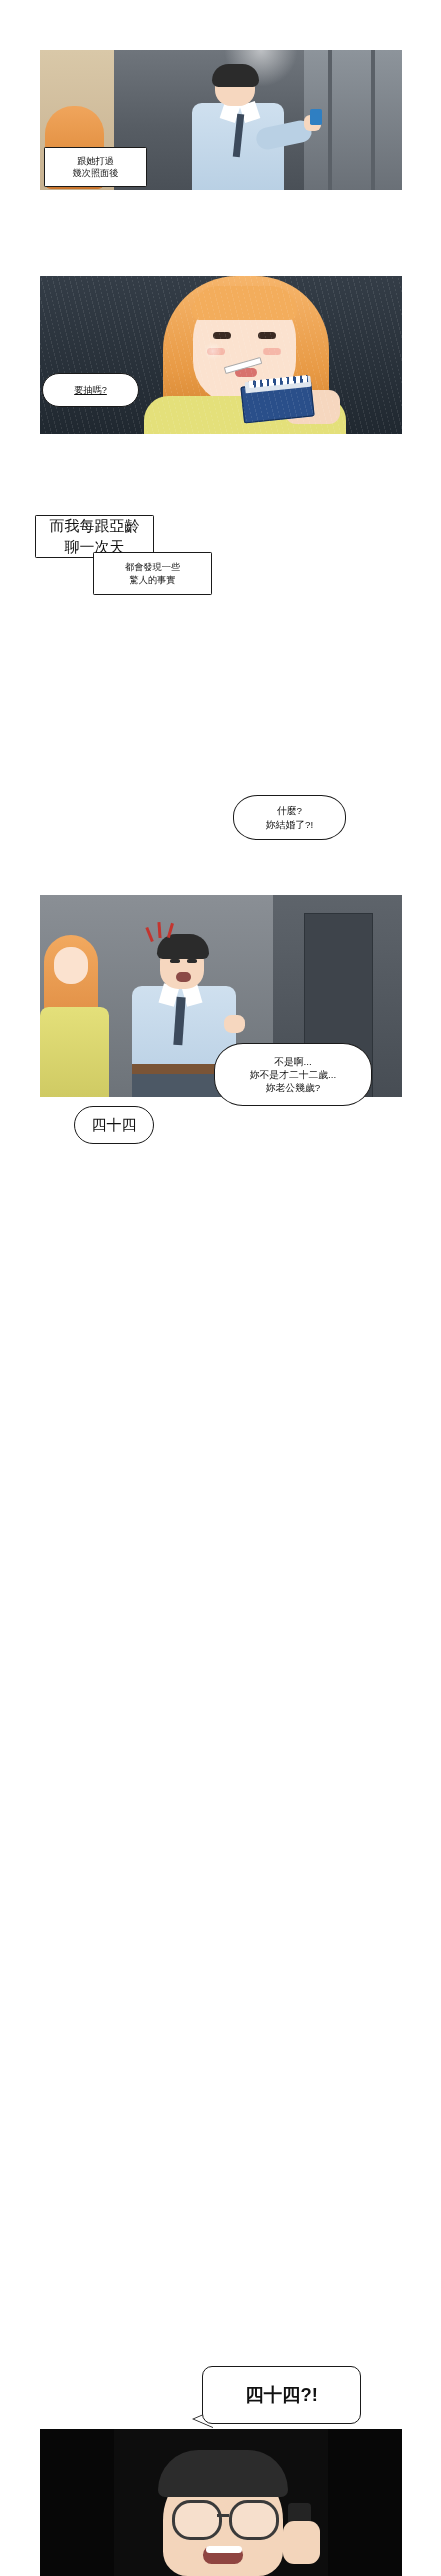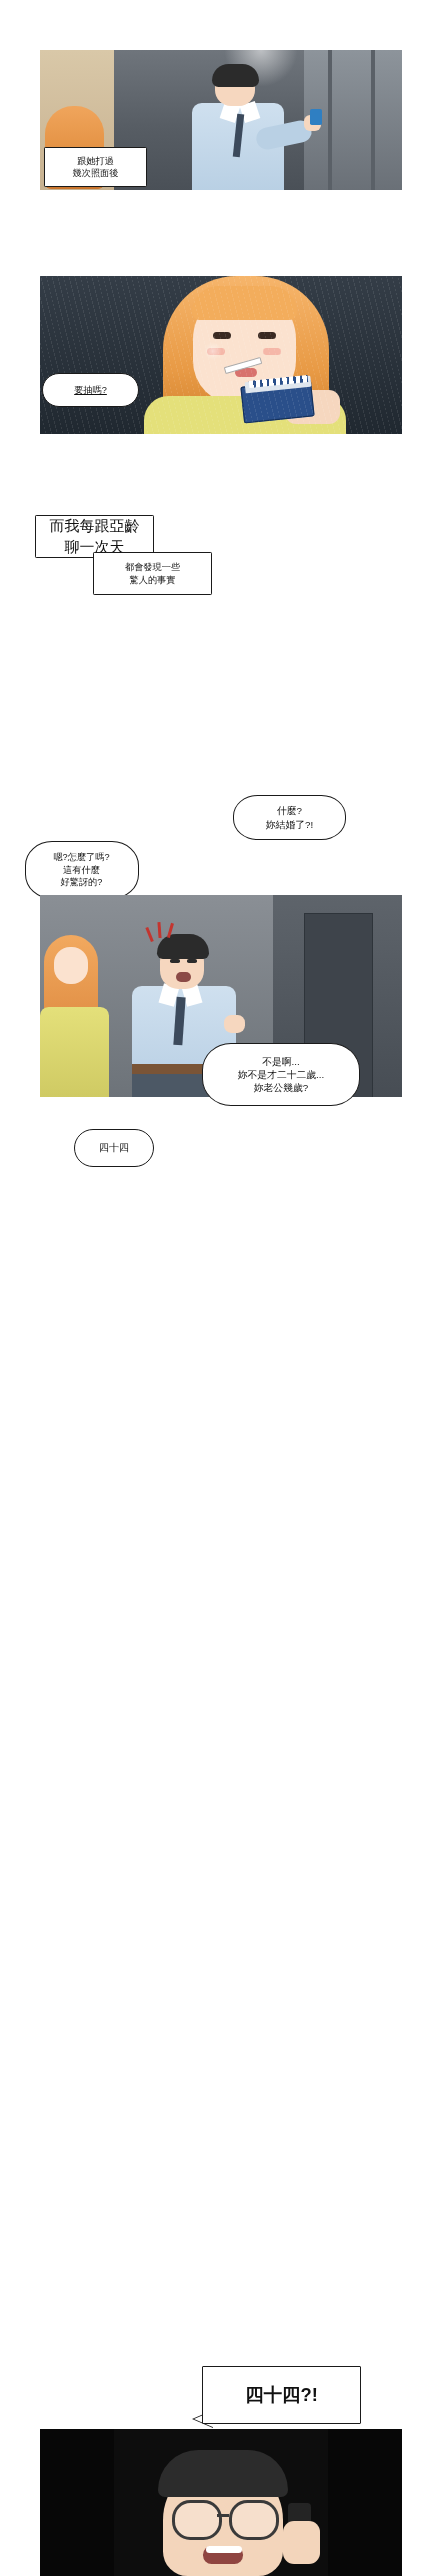--- a/index.html
+++ b/index.html
@@ -243,27 +243,27 @@
   
   #b1 { left: 44px; top: 147px; width: 103px; height: 40px; font-size: 9.2px; }
   #b2 { left: 42px; top: 373px; width: 97px; height: 34px; font-size: 9.2px; border-radius: 18.4px; text-decoration: underline; }
   #b3 { left: 196px; top: 402px; width: 123px; height: 40px; font-size: 9.2px; }
 
   #b4 { left: 35px; top: 515px; width: 119px; height: 43px; font-size: 15px; }
   #b5 { left: 93px; top: 552px; width: 119px; height: 43px; font-size: 9.2px; }
 
   #b6 { left: 233px; top: 795px; width: 113px; height: 45px; font-size: 9.8px; border-radius: 24.5px/21px; }
   #b7 { left: 24.5px; top: 841px; width: 114px; height: 58px; font-size: 9.2px; border-radius: 27px/24.5px; }
-  #b8 { left: 202px; top: 1043px; width: 158px; height: 63px; font-size: 9.8px; border-radius: 29px/27px; }
-  #b9 { left: 74px; top: 1129px; width: 80px; height: 38px; font-size: 10px; border-radius: 21px; }
+  #b8 { left: 214px; top: 1043px; width: 158px; height: 63px; font-size: 9.8px; border-radius: 29px/27px; }
+  #b9 { left: 74px; top: 1106px; width: 80px; height: 38px; font-size: 15px; border-radius: 21px; }
 
   #b10 {
     left: 202px; top: 2366px; width: 159px; height: 58px;
     font-size: 18.4px; font-weight: bold; border-width: 1.8px;
-    border-radius: 1px;
+    border-radius: 10px;
   }
   #b10-tail {
     position:absolute; left: 194px; top: 2410px;
     border-top: 9.8px solid transparent;
     border-bottom: 9.8px solid transparent;
     border-right: 21px solid #ffffff;
     filter: drop-shadow(-1.2px 0 0 #1a1a1a);
   }
 </style>
 </head>
@@ -313,23 +313,20 @@
 
   <div class="bubble round" id="b2">要抽嗎?</div>
 
   <div class="bubble rect" id="b4">而我每跟亞齡
 聊一次天</div>
   <div class="bubble round" id="b6">什麼?
 妳結婚了?!</div>
 
   <div class="bubble rect" id="b5">都會發現一些
 驚人的事實</div>
-  <div class="bubble round" id="b7">嗯?怎麼了嗎?
-這有什麼
-好驚訝的?</div>
 
   <div class="panel" id="panel4">
     <div id="p4-wallR"></div>
     <div id="p4-door"></div>
     <div id="p4-girl-hair"></div>
     <div id="p4-girl-face"></div>
     <div id="p4-girl-body"></div>
     <div id="p4-man-body"></div>
     <div id="p4-man-collarL"></div>
     <div id="p4-man-collarR"></div>

